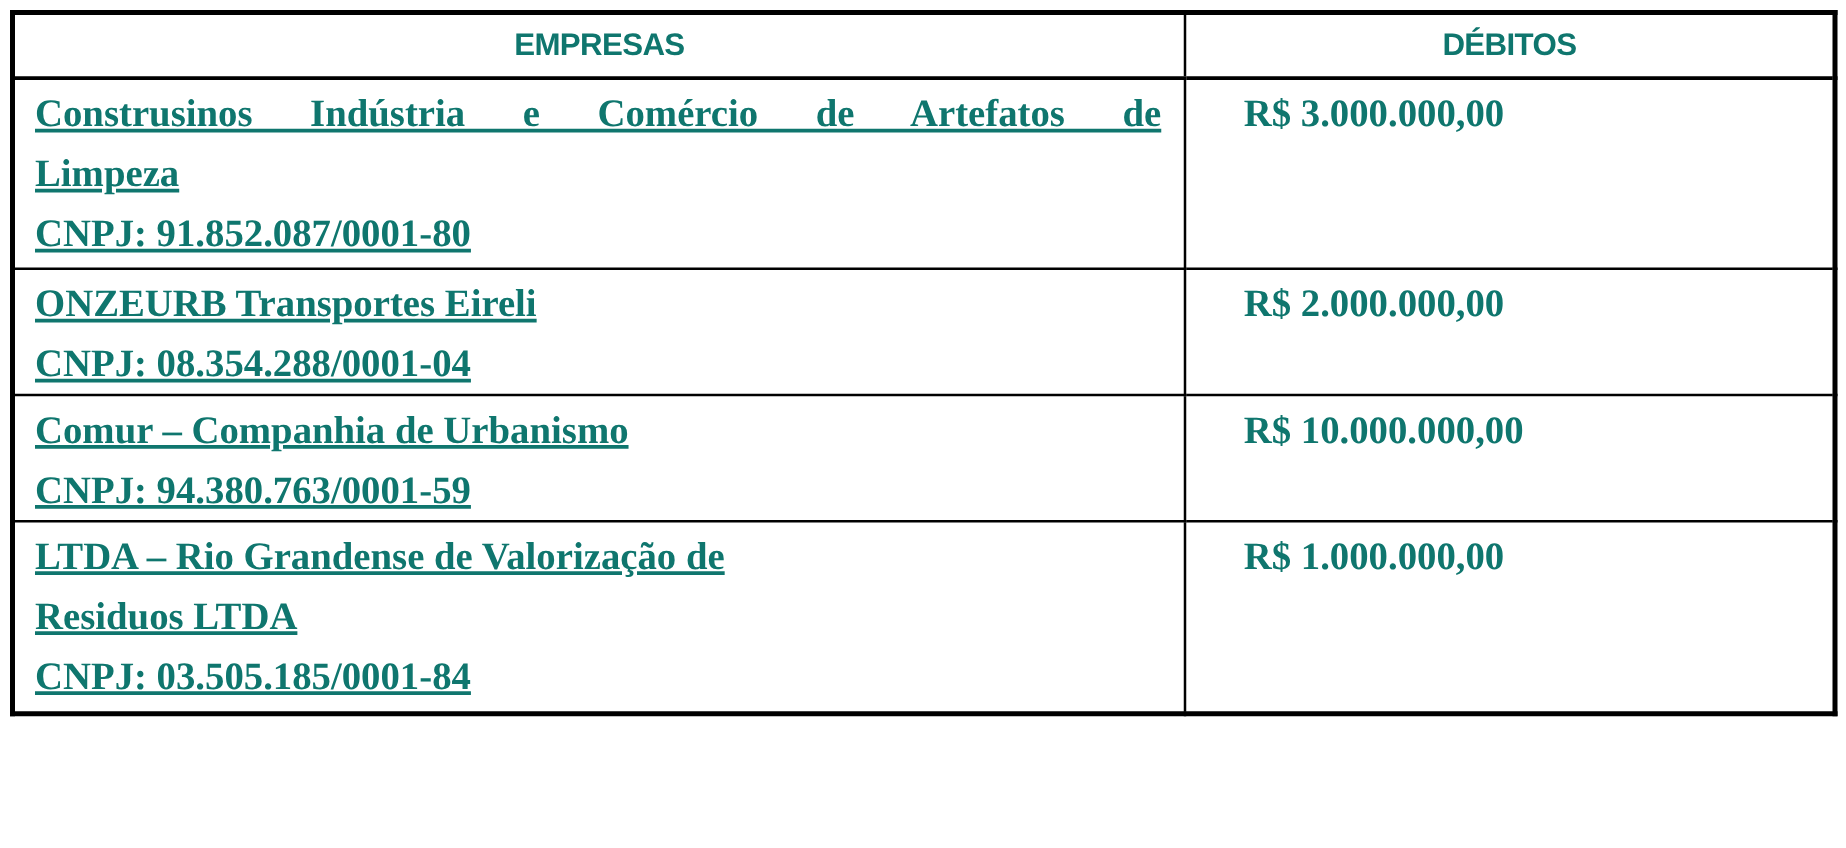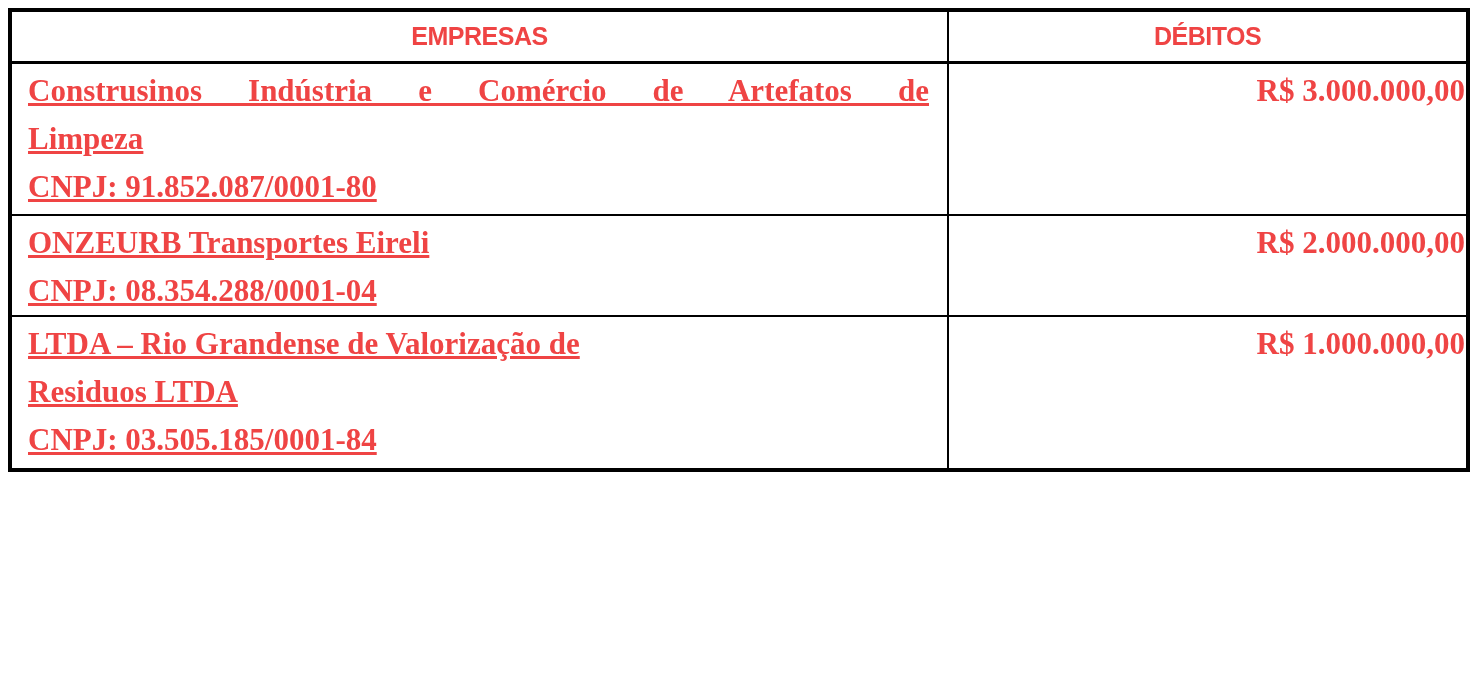--- a/index.html
+++ b/index.html
@@ -19,21 +19,21 @@
   table.debt-table {
     border-collapse: collapse;
     table-layout: fixed;
     width: 1458px;
     background: #ffffff;
     border: 4px solid #000000;
   }
   table.debt-table th,
   table.debt-table td {
     border: 2px solid #000000;
-    color: #ef4444;
+    color: #0f766e;
     box-sizing: border-box;
   }
   table.debt-table thead tr {
     height: 52px;
   }
   table.debt-table th {
     font-family: "Liberation Sans", sans-serif;
     font-weight: bold;
     font-size: 25px;
     letter-spacing: -0.5px;
@@ -55,21 +55,21 @@
   }
   .empresa-cell .line {
     line-height: 48px;
     white-space: normal;
   }
   .empresa-cell .line.justify {
     text-align: justify;
     text-align-last: justify;
   }
   .debito-cell {
-    text-align: right;
+    text-align: left;
     padding-top: 3px;
     line-height: 48px;
     padding-left: 46px;
   }
   tr.r0 { height: 153px; }
   tr.r1 { height: 98px;  }
   tr.r2 { height: 100px; }
   tr.r3 { height: 99px;  }
   tr.r4 { height: 154px; }
 </style>
@@ -93,20 +93,27 @@
           </td>
           <td class="debito-cell">R$ 3.000.000,00</td>
         </tr>
         <tr class="r2">
           <td class="empresa-cell">
             <div class="line">ONZEURB Transportes Eireli</div>
             <div class="line">CNPJ: 08.354.288/0001-04</div>
           </td>
           <td class="debito-cell">R$ 2.000.000,00</td>
         </tr>
+        <tr class="r3">
+          <td class="empresa-cell">
+            <div class="line">Comur – Companhia de Urbanismo</div>
+            <div class="line">CNPJ: 94.380.763/0001-59</div>
+          </td>
+          <td class="debito-cell">R$ 10.000.000,00</td>
+        </tr>
         <tr class="r4">
           <td class="empresa-cell">
             <div class="line">LTDA – Rio Grandense de Valorização de</div>
             <div class="line">Residuos LTDA</div>
             <div class="line">CNPJ: 03.505.185/0001-84</div>
           </td>
           <td class="debito-cell">R$ 1.000.000,00</td>
         </tr>
       </tbody>
   </table>

